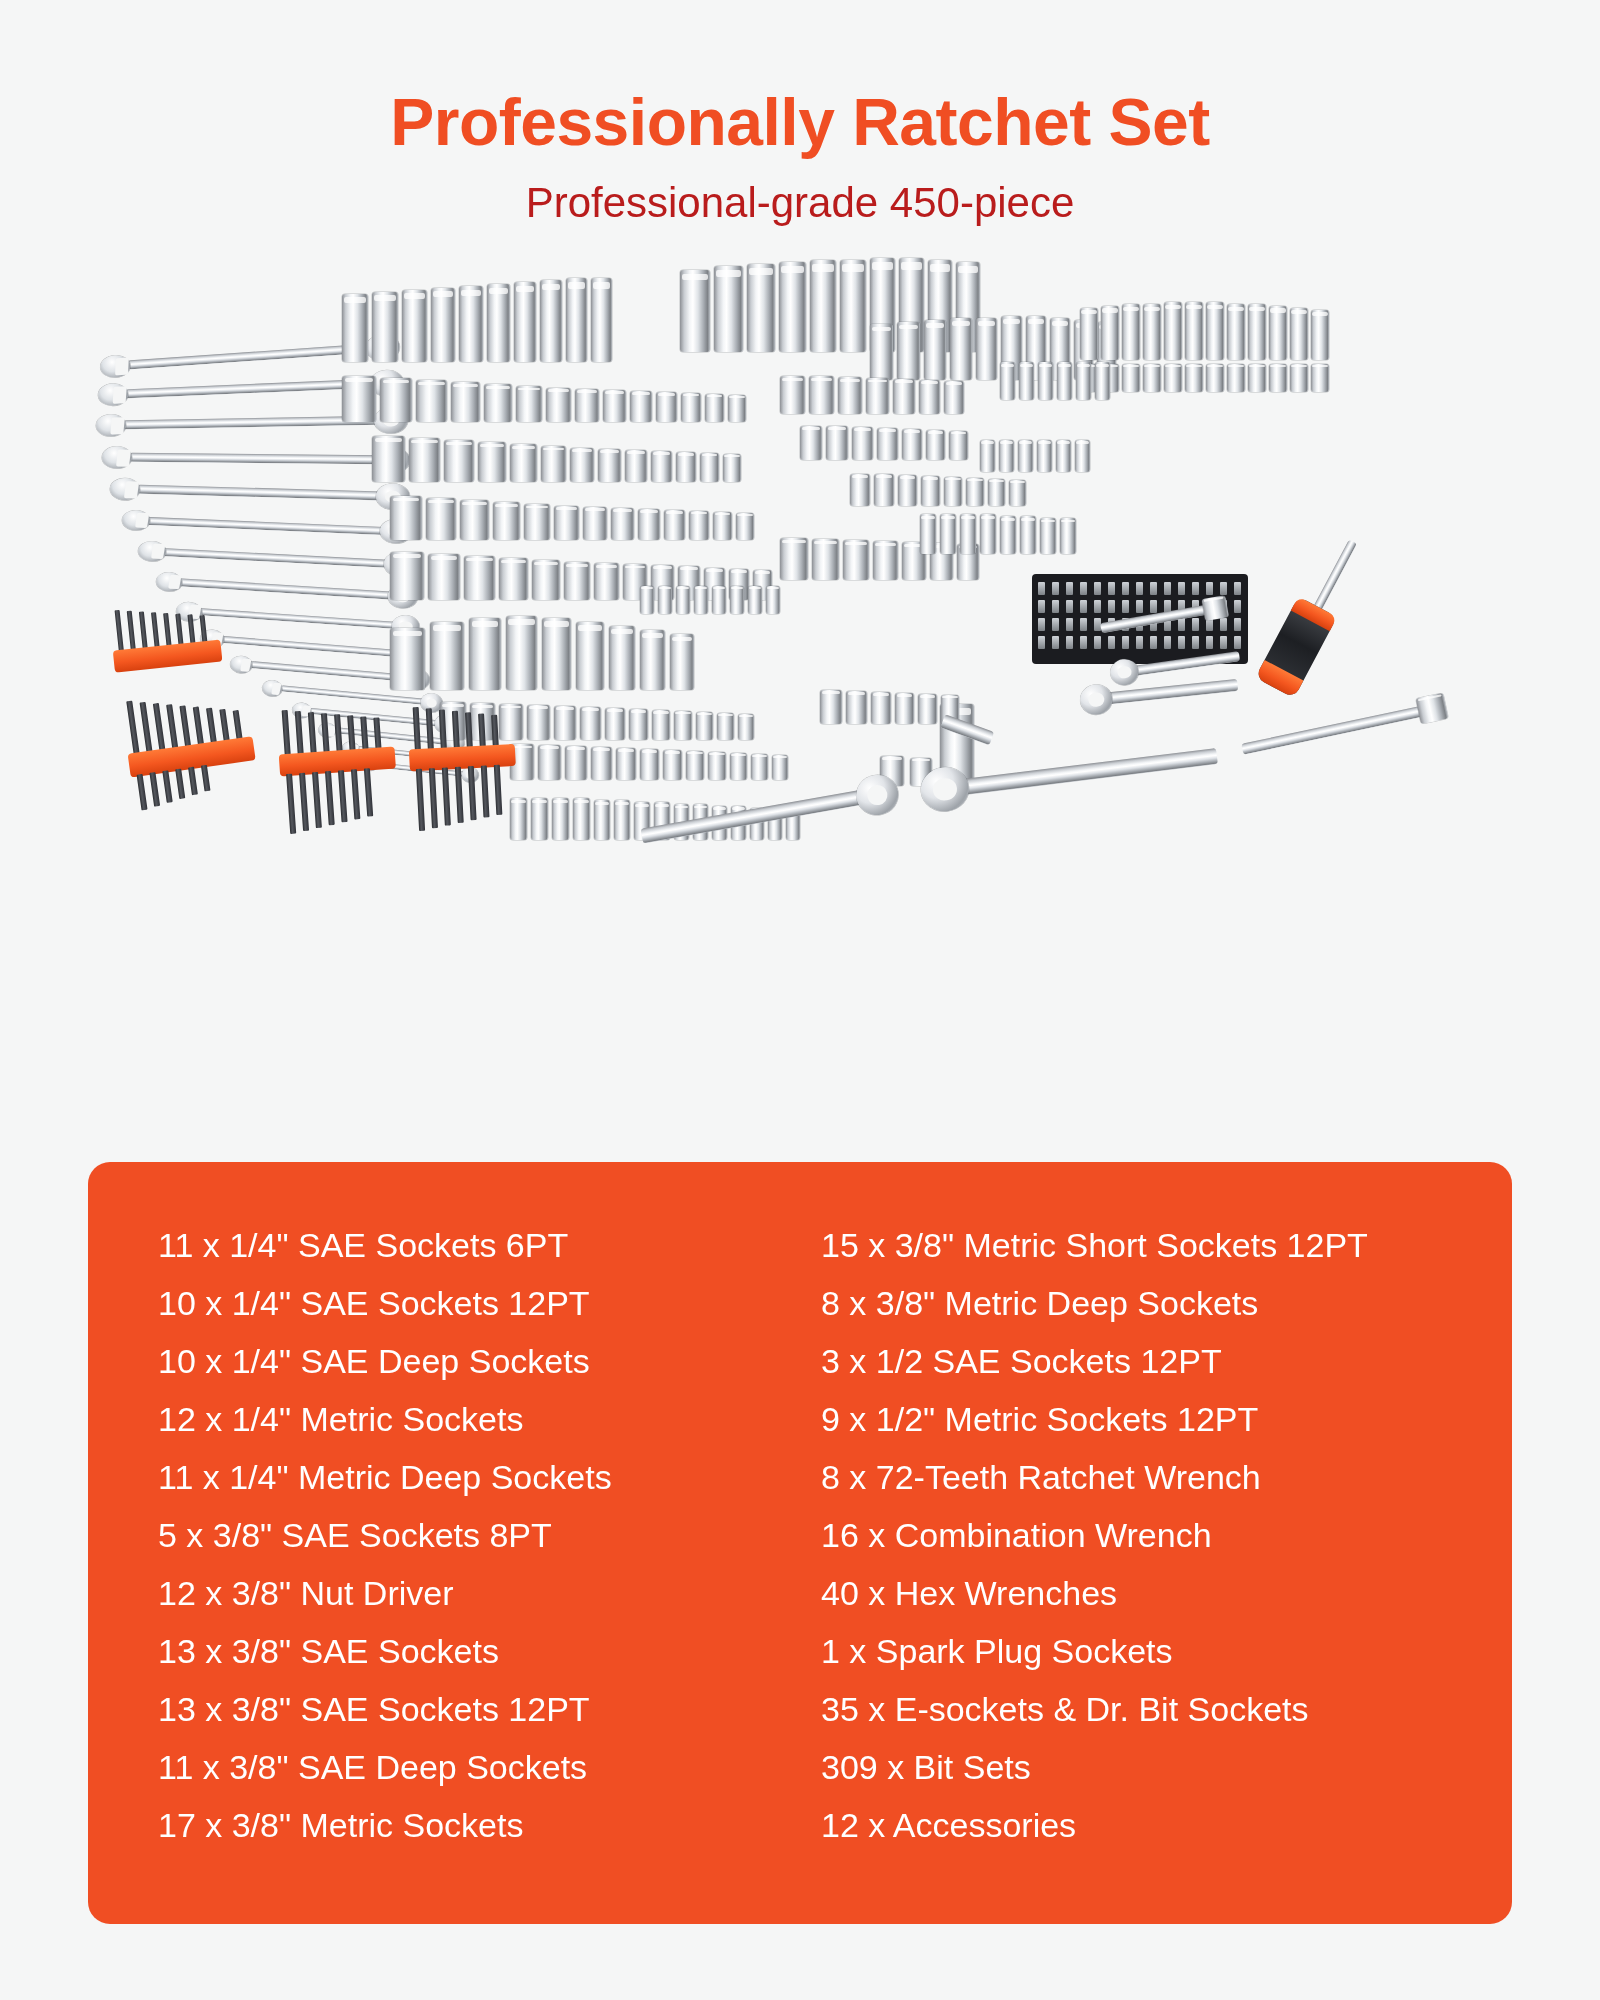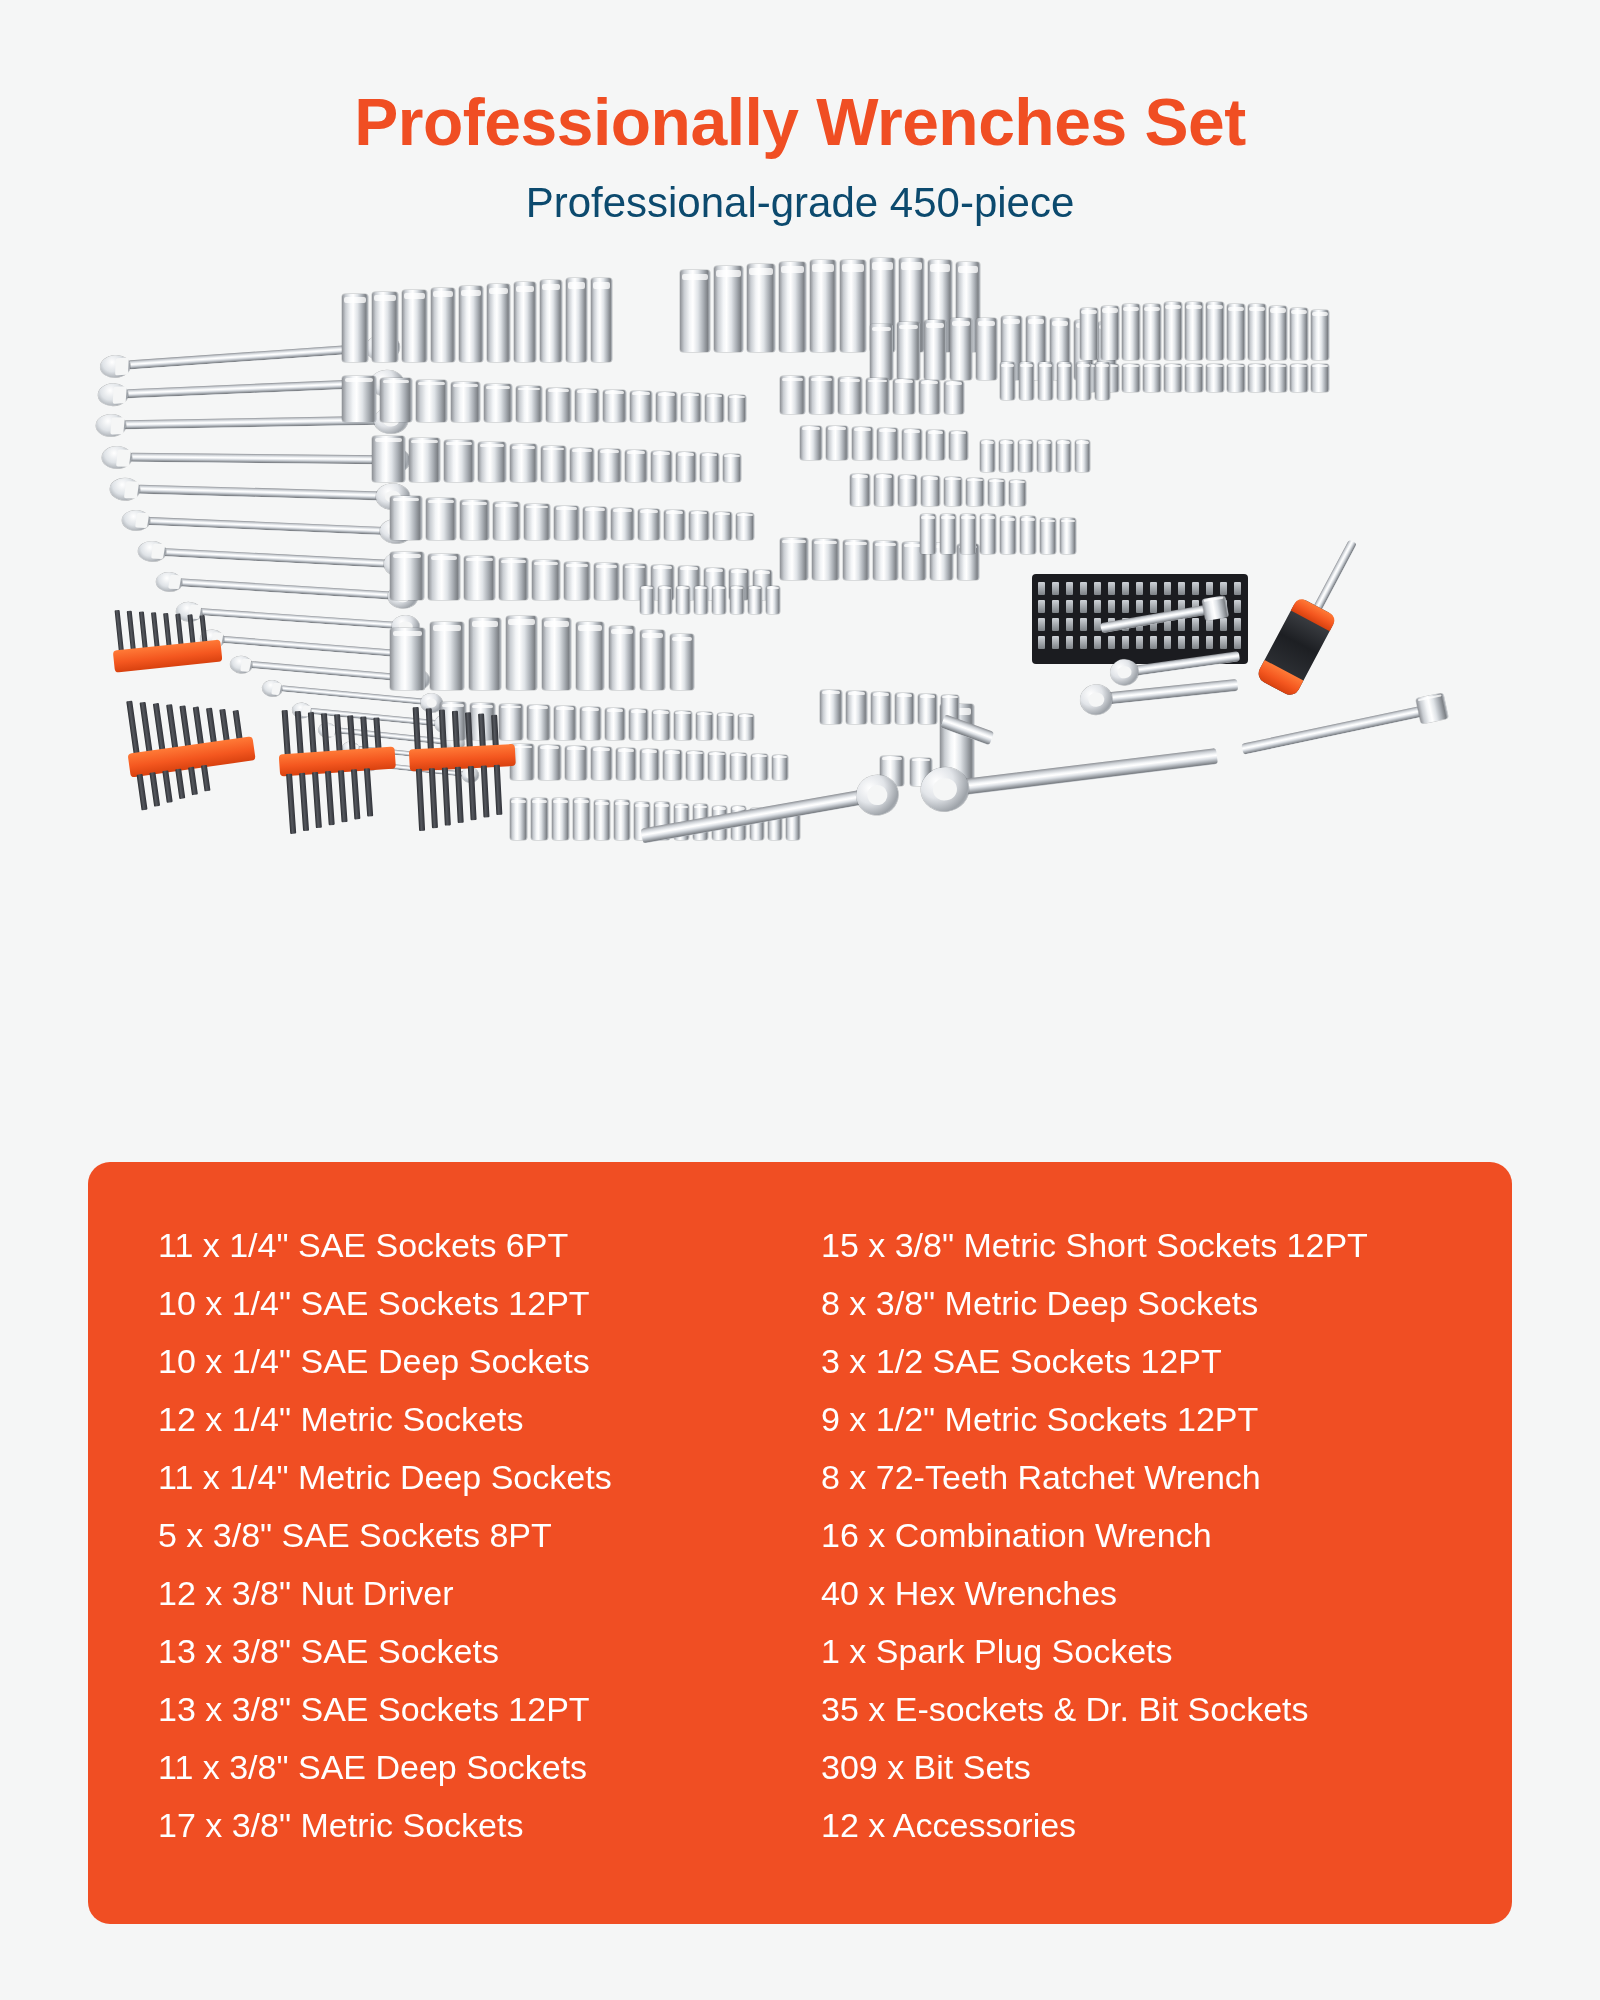--- a/index.html
+++ b/index.html
@@ -29,21 +29,21 @@
     font-size: 66px;
     font-weight: bold;
     color: #f04e23;
     letter-spacing: -0.5px;
     line-height: 1.06;
     margin: 0;
   }
   .subtitle {
     margin: 18px auto 0 auto;
     font-size: 42px;
-    color: #0c4a6e;
+    color: #b91c1c;
     line-height: 1.28;
     font-weight: 400;
     max-width: 1100px;
   }
 
   
   .photo {
     position: relative;
     width: 1440px;
     height: 740px;
@@ -170,21 +170,21 @@
     white-space: nowrap;
     font-weight: 400;
   }
 </style>
 </head>
 <body>
 
 <div class="page">
 
   <div class="header">
-    <h1 class="title">Professionally Wrenches Set</h1>
+    <h1 class="title">Professionally Ratchet Set</h1>
     <div class="subtitle">
       <div>Professional-grade 450-piece</div>
     </div>
   </div>
 
   <div class="photo">
 
     <div>
 
       <div class="tool" style="left:20px; top:92px; width:300px; height:20px; transform:rotate(-4deg);">

